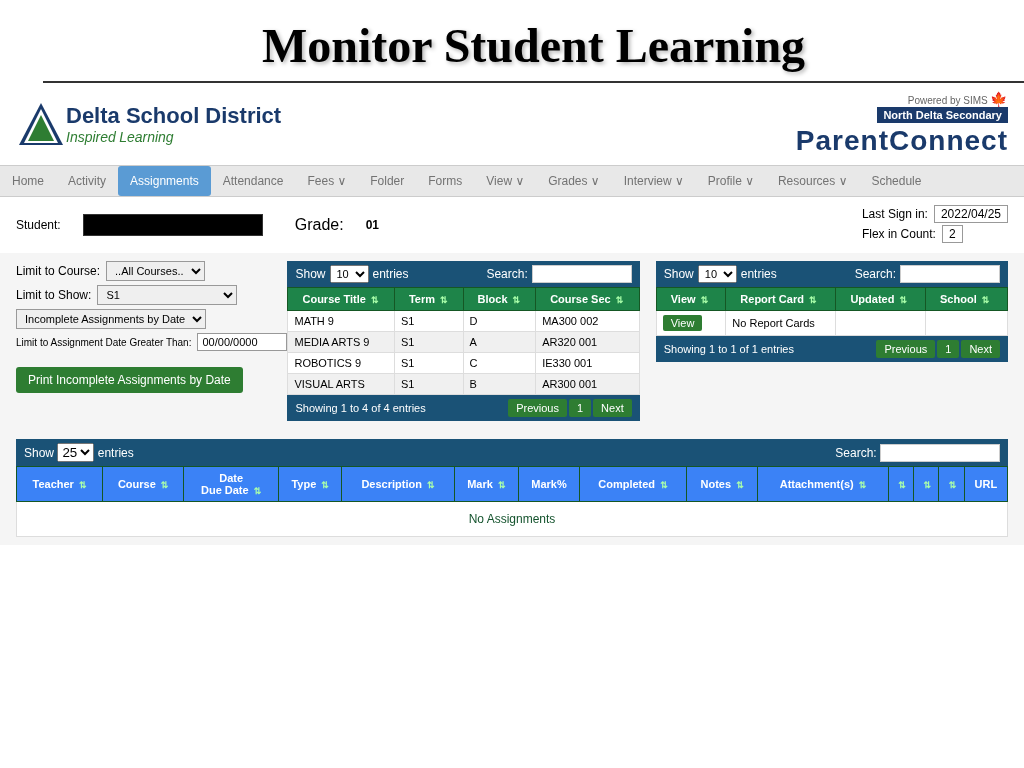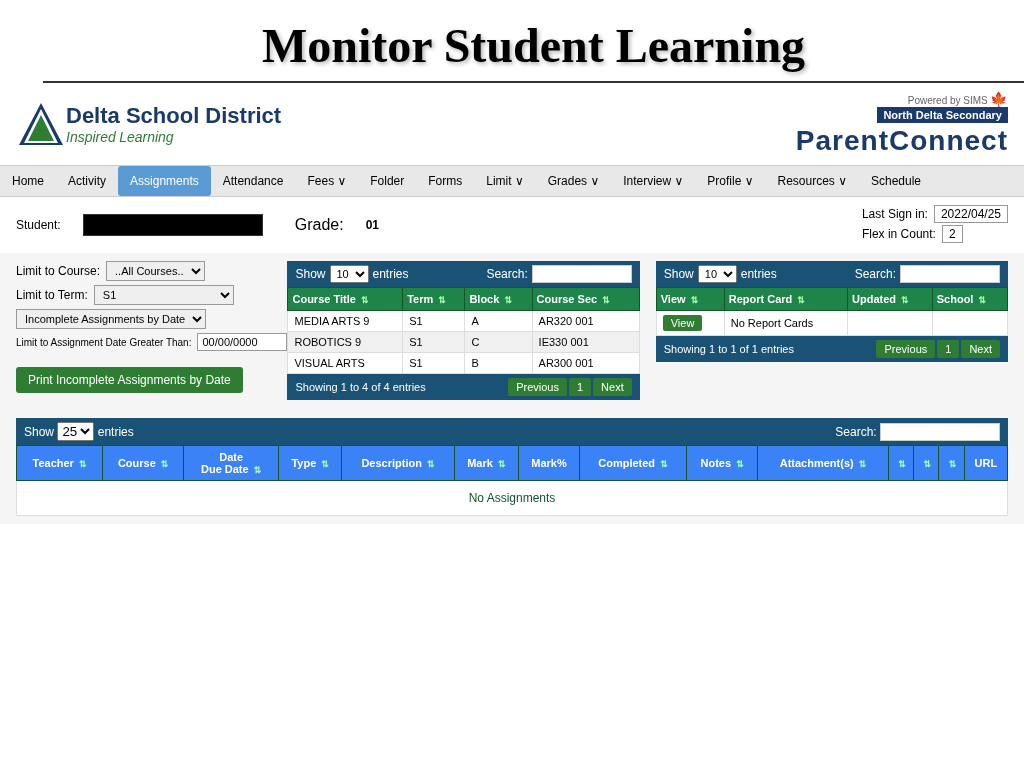--- a/index.html
+++ b/index.html
@@ -88,21 +88,21 @@
       display: flex;
       align-items: center;
       border-top: 1px solid #ccc;
       border-bottom: 1px solid #ccc;
       padding: 0;
     }
 
     .nav-item {
       padding: 8px 12px;
       font-size: 12px;
-      color: #000000;
+      color: #737373;
       cursor: pointer;
       white-space: nowrap;
     }
 
     .nav-item.active {
       background: #5a9bd4;
       color: #fff;
       border-radius: 3px;
     }
 
@@ -238,21 +238,21 @@
       border-collapse: collapse;
       font-size: 11px;
     }
 
     .data-table thead tr {
       background: #1e8449;
       color: #fff;
     }
 
     .data-table thead th {
-      padding: 5px 4px;
+      padding: 5px 14px;
       text-align: left;
       border: 1px solid #155724;
       white-space: nowrap;
     }
 
     .data-table tbody tr:nth-child(odd) { background: #fff; }
     .data-table tbody tr:nth-child(even) { background: #f0f0f0; }
 
     .data-table tbody td {
       padding: 4px 6px;
@@ -395,21 +395,21 @@
 </div>
 
 <nav class="navbar">
   <div class="nav-item">Home</div>
   <div class="nav-item">Activity</div>
   <div class="nav-item active">Assignments</div>
   <div class="nav-item">Attendance</div>
   <div class="nav-item">Fees ∨</div>
   <div class="nav-item">Folder</div>
   <div class="nav-item">Forms</div>
-  <div class="nav-item">Limit ∨</div>
+  <div class="nav-item">View ∨</div>
   <div class="nav-item">Grades ∨</div>
   <div class="nav-item">Interview ∨</div>
   <div class="nav-item">Profile ∨</div>
   <div class="nav-item">Resources ∨</div>
   <div class="nav-item">Schedule</div>
 </nav>
 
 <div class="student-info-bar">
   <div class="student-left">
     <span class="student-label">Student:</span>
@@ -434,21 +434,21 @@
   <div style="display:flex; align-items:flex-start;">
 
     <div class="filter-column" style="min-width:220px;">
       <div class="filter-row">
         <span class="filter-label">Limit to Course:</span>
         <select class="filter-select">
           <option>..All Courses..</option>
         </select>
       </div>
       <div class="filter-row">
-        <span class="filter-label">Limit to Term:</span>
+        <span class="filter-label">Limit to Show:</span>
         <select class="filter-select" style="width:140px;">
           <option>S1</option>
         </select>
       </div>
       <div class="filter-row">
         <select class="filter-select" style="width:190px;">
           <option>Incomplete Assignments by Date</option>
         </select>
       </div>
       <div class="filter-date-row">
@@ -481,20 +481,26 @@
           <table class="data-table">
             <thead>
               <tr>
                 <th>Course Title <span class="sort-icon">⇅</span></th>
                 <th>Term <span class="sort-icon">⇅</span></th>
                 <th>Block <span class="sort-icon">⇅</span></th>
                 <th>Course Sec <span class="sort-icon">⇅</span></th>
               </tr>
             </thead>
             <tbody>
+              <tr>
+                <td>MATH 9</td>
+                <td>S1</td>
+                <td>D</td>
+                <td>MA300 002</td>
+              </tr>
               <tr>
                 <td>MEDIA ARTS 9</td>
                 <td>S1</td>
                 <td>A</td>
                 <td>AR320 001</td>
               </tr>
               <tr>
                 <td>ROBOTICS 9</td>
                 <td>S1</td>
                 <td>C</td>

